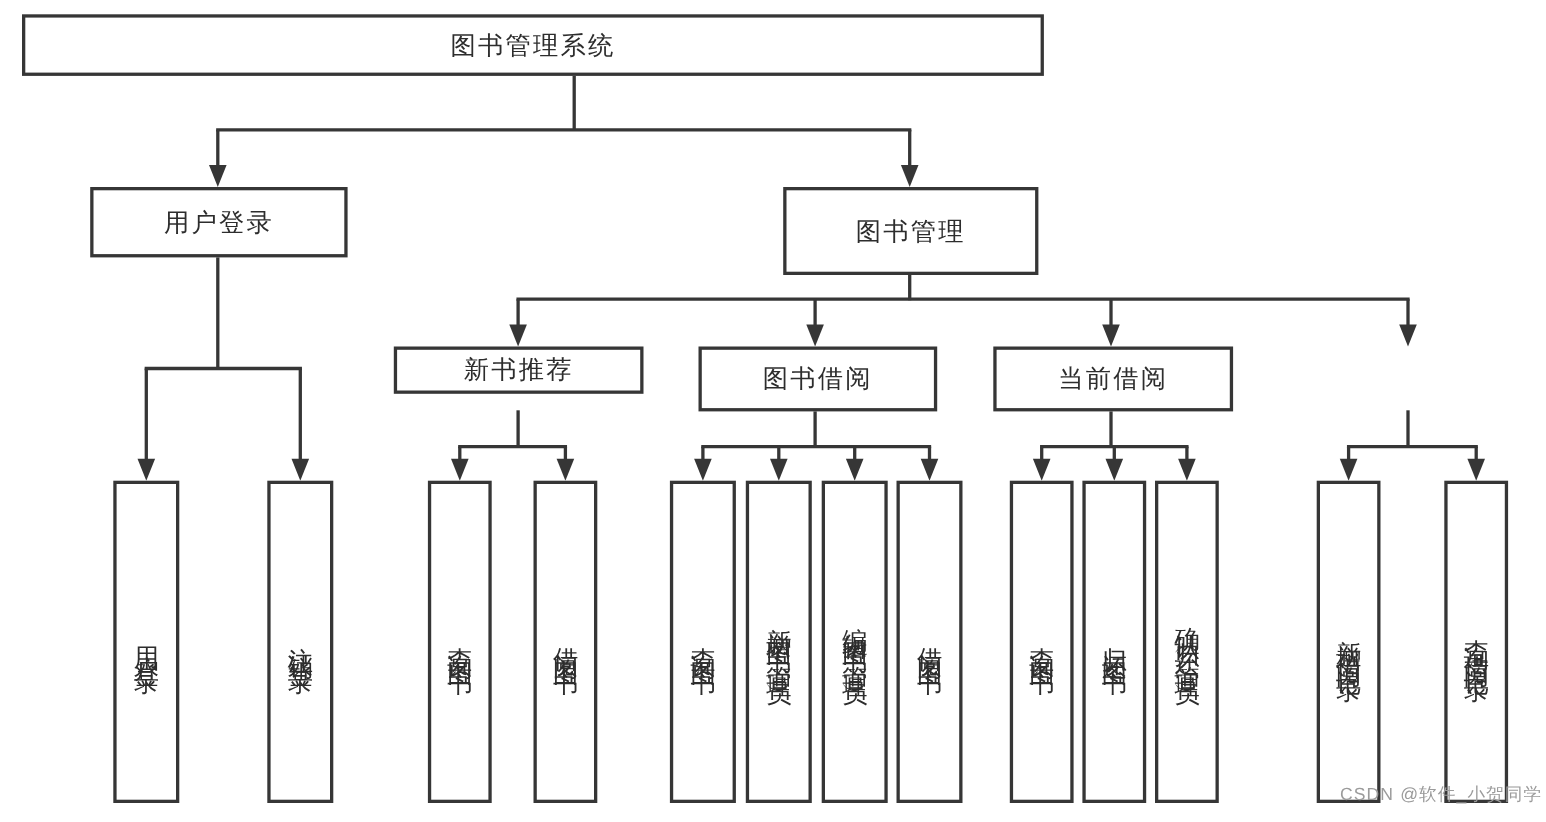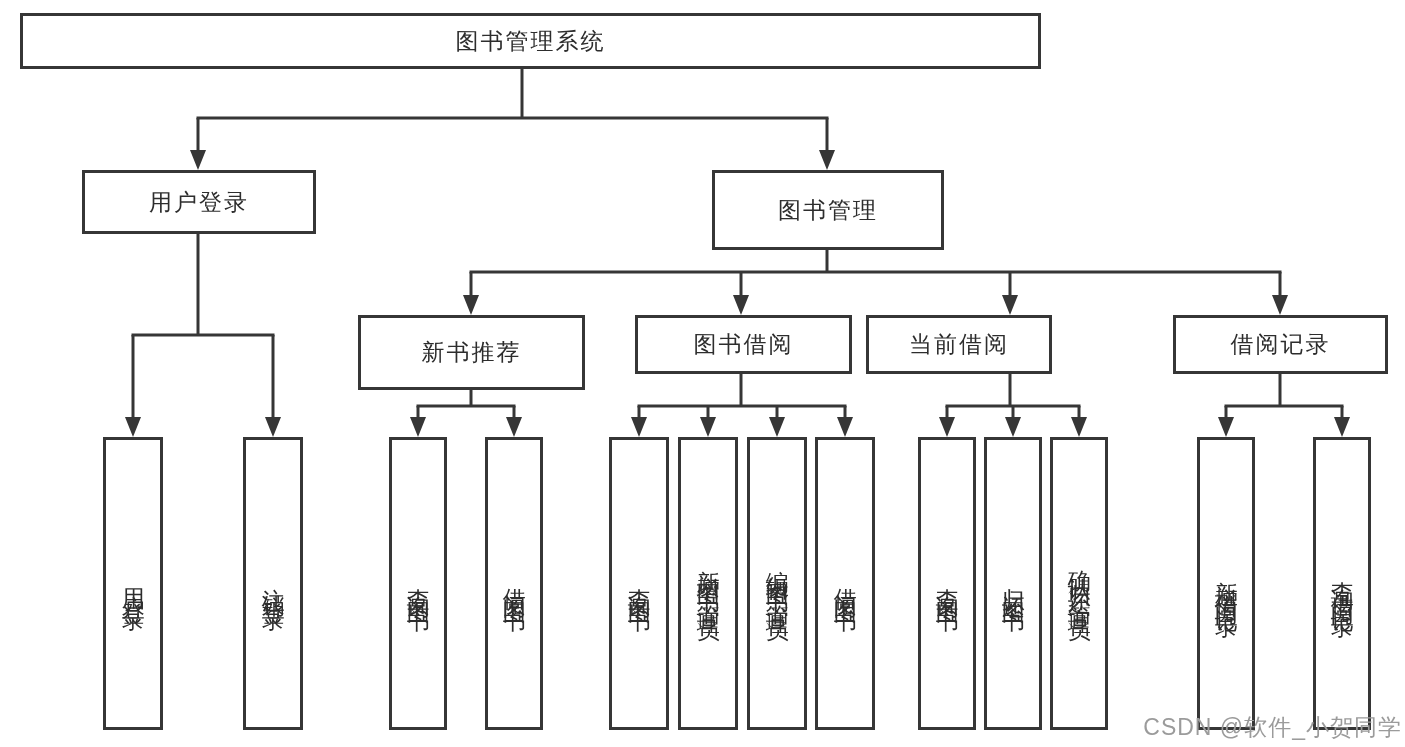--- a/index.html
+++ b/index.html
@@ -46,21 +46,21 @@
     text-orientation: mixed;
     font-size: 23px;
     line-height: 1.1;
     letter-spacing: 7px;
     white-space: nowrap;
   }
   .watermark {
     position: absolute;
     top: 712px;
     right: 3px;
-    font-size: 23px;
+    font-size: 16px;
     letter-spacing: 1px;
     color: #9b9b9b;
     z-index: 6;
   }
 </style>
 </head>
 <body>
 
 <div class="canvas">
 
@@ -112,42 +112,39 @@
       <line x1="1013" y1="406" x2="1013" y2="421" stroke="#363636" stroke-width="3"></line>
       <polygon points="1005,417 1021,417 1013,437" fill="#363636"></polygon>
       <line x1="1079" y1="406" x2="1079" y2="421" stroke="#363636" stroke-width="3"></line>
       <polygon points="1071,417 1087,417 1079,437" fill="#363636"></polygon>
       <line x1="1226" y1="406" x2="1226" y2="421" stroke="#363636" stroke-width="3"></line>
       <polygon points="1218,417 1234,417 1226,437" fill="#363636"></polygon>
       <line x1="1342" y1="406" x2="1342" y2="421" stroke="#363636" stroke-width="3"></line>
       <polygon points="1334,417 1350,417 1342,437" fill="#363636"></polygon>
     </svg>
 
-  <div class="hnode" style="left:20px;top:13px;width:1021px;height:56px">
+  <div class="hnode" style="left:20px;top:13px;width:929px;height:56px">
     <span>图书管理系统</span>
   </div>
 
   <div class="hnode" style="left:82px;top:170px;width:234px;height:64px">
     <span>用户登录</span>
   </div>
   <div class="hnode" style="left:712px;top:170px;width:232px;height:80px">
     <span>图书管理</span>
   </div>
 
-  <div class="hnode" style="left:358px;top:315px;width:227px;height:75px">
+  <div class="hnode" style="left:358px;top:315px;width:227px;height:43px">
     <span>新书推荐</span>
   </div>
   <div class="hnode" style="left:635px;top:315px;width:217px;height:59px">
     <span>图书借阅</span>
   </div>
-  <div class="hnode" style="left:866px;top:315px;width:186px;height:59px">
+  <div class="hnode" style="left:903px;top:315px;width:218px;height:59px">
     <span>当前借阅</span>
-  </div>
-  <div class="hnode" style="left:1173px;top:315px;width:215px;height:59px">
-    <span>借阅记录</span>
   </div>
 
   <div class="vnode" style="left:103px;top:437px;width:60px;height:293px">
     <span>用户登录</span>
   </div>
   <div class="vnode" style="left:243px;top:437px;width:60px;height:293px">
     <span>注销登录</span>
   </div>
 
   <div class="vnode" style="left:389px;top:437px;width:58px;height:293px">

